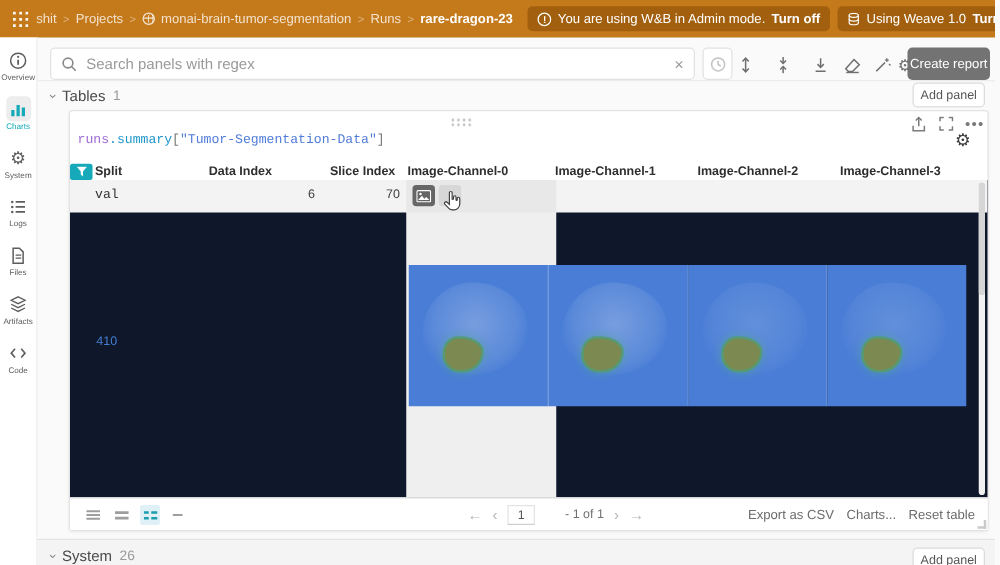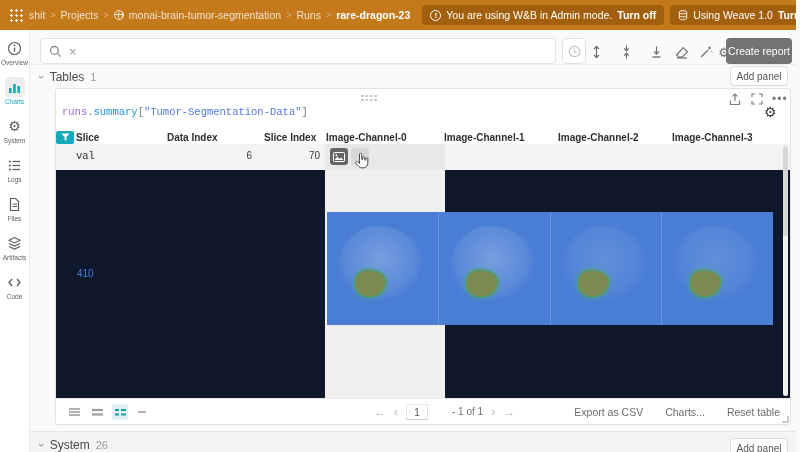--- a/index.html
+++ b/index.html
@@ -131,21 +131,21 @@
   .rowh { display:flex; align-items:center; gap:7px; }
   .rh { width:16px; height:16px; display:flex; align-items:center; justify-content:center;
     cursor:pointer; border-radius:2px; }
   .rh.sel { background:#dff0f7; }
   .pag { position:absolute; left:318px; display:flex; align-items:center; gap:8px;
     color:#b5b5b5; font-size:12px; }
   .pag .pg { cursor:pointer; line-height:1; }
   .pagein { width:22px; height:16px; border:1px solid #e4e4e4; border-bottom:1px solid #cfcfcf;
     background:#fff; font-size:10px; color:#555; text-align:center; line-height:15px; cursor:text; }
   .pagrange { font-size:10px; color:#6f6f6f;margin-left:16px; }
-  .footacts { margin-left:auto; display:flex; gap:22px; font-size:10.5px; color:#6b6b6b; }
+  .footacts { margin-left:auto; display:flex; gap:10px; font-size:10.5px; color:#6b6b6b; }
   .footacts span { cursor:pointer; }
   .resize { left:782px; top:416px; width:7px; height:7px;
     border-right:2px solid #c9c9c9; border-bottom:2px solid #c9c9c9; cursor:nwse-resize; }
 
   .sys-divider { left:30px; top:431px; width:770px; height:1px; background:#e5e5e5; }
   .sys-bg { left:30px; top:432px; width:770px; height:20px; background:#f4f4f4; }
 </style>
 </head>
 <body>
 
@@ -250,20 +250,21 @@
       </span>
       <span class="side-lbl">Code</span>
     </div>
   </div>
 
   <div class="abs searchbox">
     <svg width="13" height="13" viewBox="0 0 13 13">
         <circle cx="5.4" cy="5.4" r="3.9" fill="none" stroke="#8a8a8a" stroke-width="1.3"></circle>
         <line x1="8.4" y1="8.4" x2="11.6" y2="11.6" stroke="#8a8a8a" stroke-width="1.3"></line>
       </svg>
+    <input type="text" placeholder="Search panels with regex" style="">
     <span class="clearx">×</span>
   </div>
   <div class="abs clockbox">
     <svg width="13" height="13" viewBox="0 0 13 13">
         <circle cx="6.5" cy="6.5" r="5.2" fill="none" stroke="#c2c2c2" stroke-width="1.2"></circle>
         <path d="M6.5 3.6v3l2.1 1.2" fill="none" stroke="#c2c2c2" stroke-width="1.2"></path>
       </svg>
   </div>
   <div class="abs tico" style="left:588px; top:44px;">
     <svg width="13" height="14" viewBox="0 0 13 14">
@@ -334,21 +335,21 @@
     <span class="obj">runs</span><span class="prop">.summary</span><span class="brk">[</span><span class="str">"Tumor-Segmentation-Data"</span><span class="brk">]</span>
   </div>
   <div class="abs expr-gear">⚙</div>
 
   <div class="abs thead">
     <span class="funnel">
       <svg width="9" height="9" viewBox="0 0 10 10">
           <path d="M0.5 0.5h9L6 4.6V9L4 7.4V4.6z" fill="#fff"></path>
         </svg>
     </span>
-    <span class="hc c1">Slice</span>
+    <span class="hc c1">Split</span>
     <span class="hc c2">Data Index</span>
     <span class="hc c3">Slice Index</span>
     <span class="hc c4">Image-Channel-0</span>
     <span class="hc c5">Image-Channel-1</span>
     <span class="hc c6">Image-Channel-2</span>
     <span class="hc c7">Image-Channel-3</span>
   </div>
 
   <div class="abs tbody">
     <div class="colband"></div>

